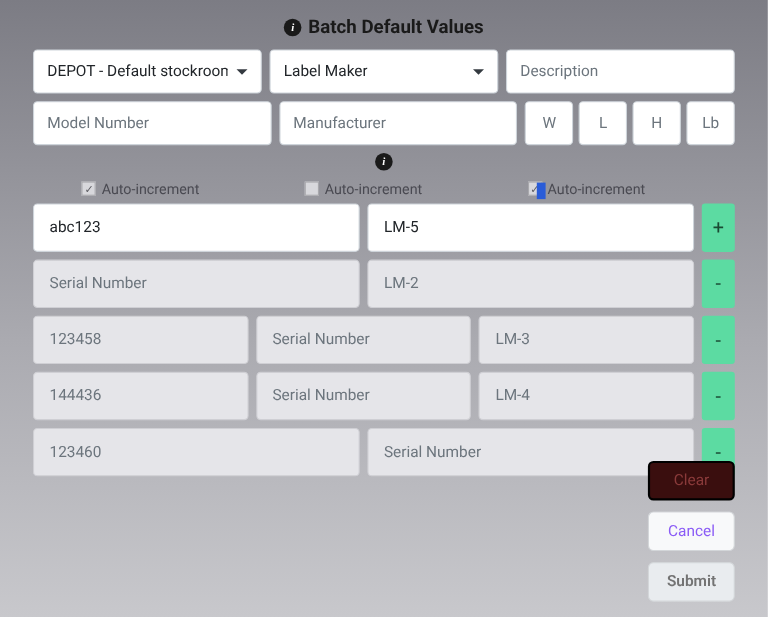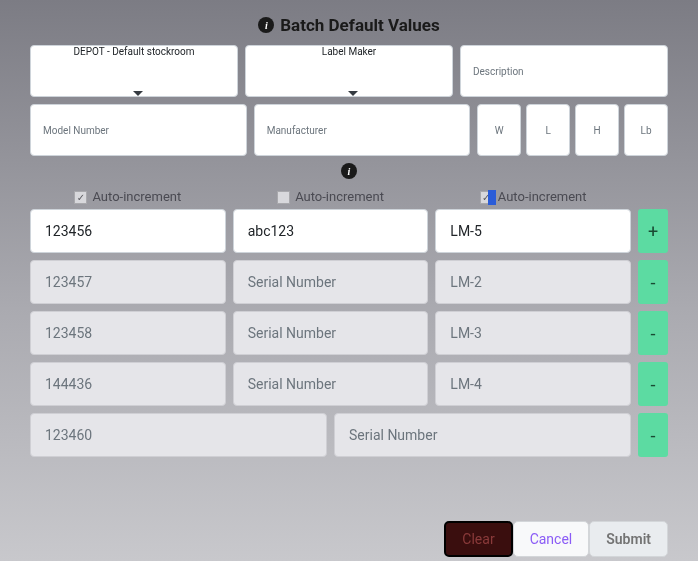--- a/index.html
+++ b/index.html
@@ -33,26 +33,25 @@
       font-size: 10px;
       font-weight: 900;
       font-style: italic;
       font-family: Georgia, serif;
     }
     .row { display: flex; gap: 7px; margin-bottom: 7px; }
     .input, .select {
       background: #fff;
       border: 1px solid #ced4da;
       border-radius: 4px;
-      height: 52px;
+      height: 40px;
       padding: 0 12px;
-      font-size: 10px;
+      font-size: 14px;
       color: #212529;
       outline: none;
-      flex-direction: column;
     }
     .input::placeholder { color: #6c757d; }
     .select {
       display: flex;
       align-items: center;
       justify-content: space-between;
       cursor: pointer;
     }
     .select .label { white-space: nowrap; overflow: hidden; text-overflow: clip; }
     .caret {
@@ -65,21 +64,21 @@
     }
     .col-3 { flex: 1 1 0; min-width: 0; }
     .dim-group { display: flex; gap: 5px; flex: 1 1 0; min-width: 0; }
     .dim-input { flex: 1; min-width: 0; text-align: center; }
     .dim-input::placeholder { color: #6c757d; }
 
     .auto-row { display: flex; gap: 7px; margin-bottom: 5px; }
     .auto-cell {
       flex: 1 1 0;
       display: flex;
-      align-items: flex-end;
+      align-items: flex-start;
       justify-content: center;
       gap: 5px;
       font-size: 13px;
       color: #4a4a52;
       position: relative;
     }
     .auto-cell.placeholder { flex: 0 0 30px; }
     .cb {
       width: 13px; height: 13px;
       background: #d8d8dc;
@@ -129,22 +128,24 @@
       color: #1a4a33;
       border: none;
       border-radius: 3px;
       font-size: 18px;
       cursor: pointer;
     }
 
     .footer {
       position: absolute;
       right: 30px;
-      bottom: 4px;
-      display: flex;
+      bottom: 14px;
+      display: flex;
+      gap: 10px;
+      flex-direction: column;
     }
     .btn {
       height: 36px;
       padding: 0 16px;
       border-radius: 5px;
       font-size: 14px;
       cursor: pointer;
       border: 1px solid transparent;
     }
     .btn-clear {
@@ -211,34 +212,28 @@
   <div class="auto-cell">
     <span class="cb checked"></span>
     <span>Auto-increment</span>
     <span class="hl"></span>
   </div>
   <div class="auto-cell placeholder"></div>
 </div>
 
 <div class="data-row">
   <div class="data-cell editable">
-      <span>123456</span>
-    </div>
-  <div class="data-cell editable">
       <span>abc123</span>
     </div>
   <div class="data-cell editable">
       <span>LM-5</span>
     </div>
   <button class="btn-sq">+</button>
 </div>
 <div class="data-row">
-  <div class="data-cell disabled">
-      <span>123457</span>
-    </div>
   <div class="data-cell disabled">
       <span>Serial Number</span>
     </div>
   <div class="data-cell disabled">
       <span>LM-2</span>
     </div>
   <button class="btn-sq">-</button>
 </div>
 <div class="data-row">
   <div class="data-cell disabled">

